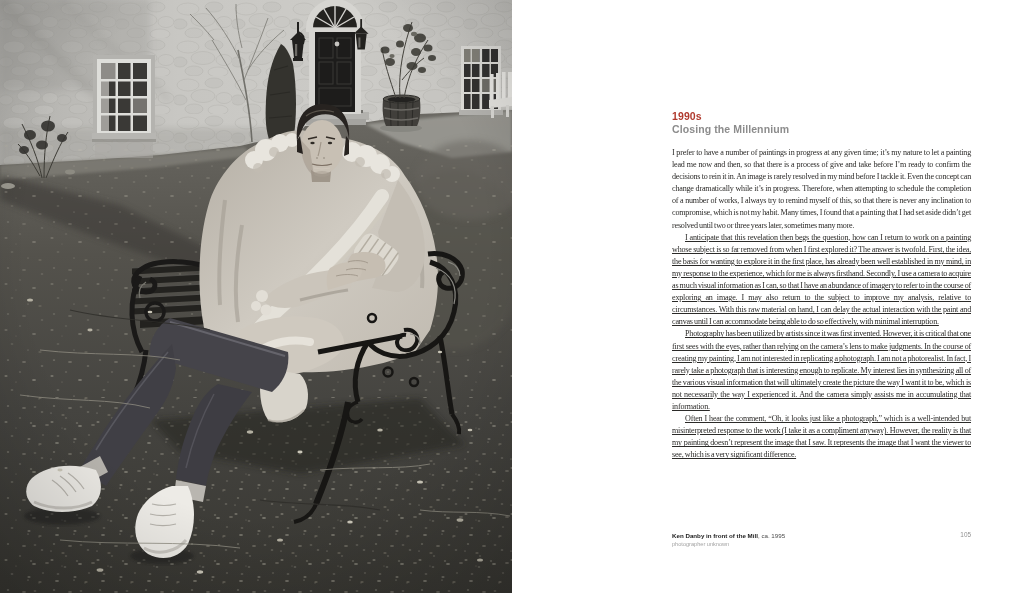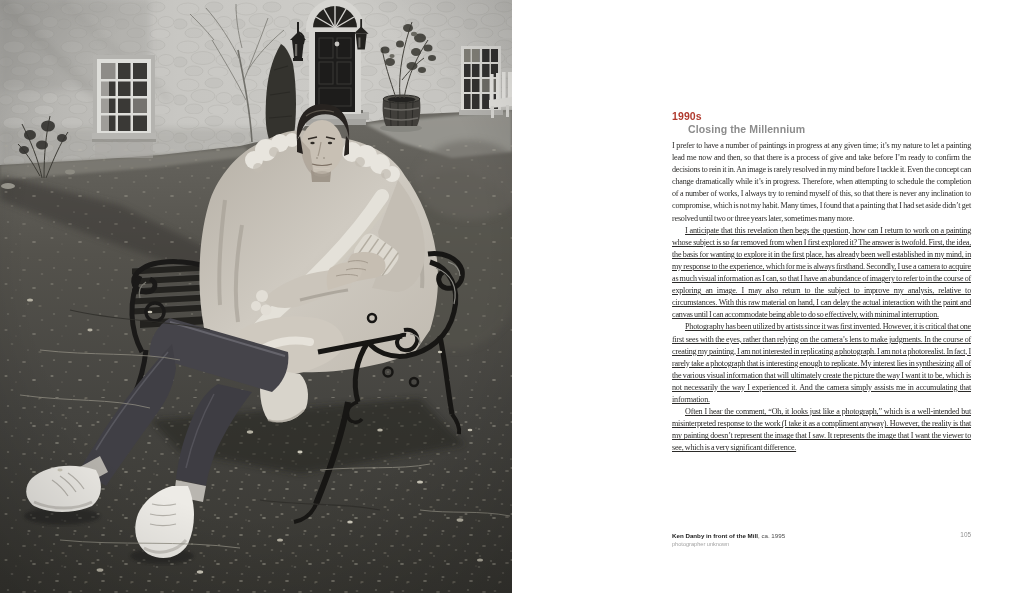--- a/index.html
+++ b/index.html
@@ -3,22 +3,22 @@
 <meta charset="utf-8">
 <style>
   html,body{margin:0;padding:0;background:#ffffff;}
   .spread{position:relative;width:1024px;height:593px;background:#ffffff;overflow:hidden;
           font-family:"Liberation Sans",sans-serif;}
   .photo-page{position:absolute;left:0;top:0;width:512px;height:593px;margin:0;}
   .photo-page svg{display:block;}
   .text-page{position:absolute;left:512px;top:0;width:512px;height:593px;background:#ffffff;}
   .text-col{position:absolute;left:160px;top:110px;width:299px;}
   .era{margin:0;font-size:10.5px;font-weight:bold;color:#b03a2e;letter-spacing:.1px;line-height:12px;}
-  .title{margin:1px 0 0 16px;font-size:10.5px;font-weight:bold;color:#8c8c8c;letter-spacing:.1px;line-height:13px;}
-  .body{margin-top:4px;font-family:"Liberation Serif",serif;font-size:8.1px;line-height:12.1px;
+  .title{margin:1px 0 0 0;font-size:10.5px;font-weight:bold;color:#8c8c8c;letter-spacing:.1px;line-height:13px;}
+  .body{margin-top:11px;font-family:"Liberation Serif",serif;font-size:8.1px;line-height:12.1px;
         color:#2b2a28;text-align:justify;letter-spacing:-0.2px;word-spacing:-0.6px;}
   .body p{margin:0;padding:0;}
   .body p + p{text-indent:13px;text-decoration:underline;}
   .caption{position:absolute;left:160px;top:531px;width:240px;font-size:6.2px;color:#4a4a4a;line-height:9px;letter-spacing:0;}
   .cap-bold{font-weight:bold;color:#222;}
   .credit{font-size:5.6px;color:#a3a3a3;line-height:8px;}
   .pageno{position:absolute;left:160px;top:531px;width:299px;text-align:right;font-size:6.4px;color:#8f8f8f;}
 </style>
 </head>
 <body>

